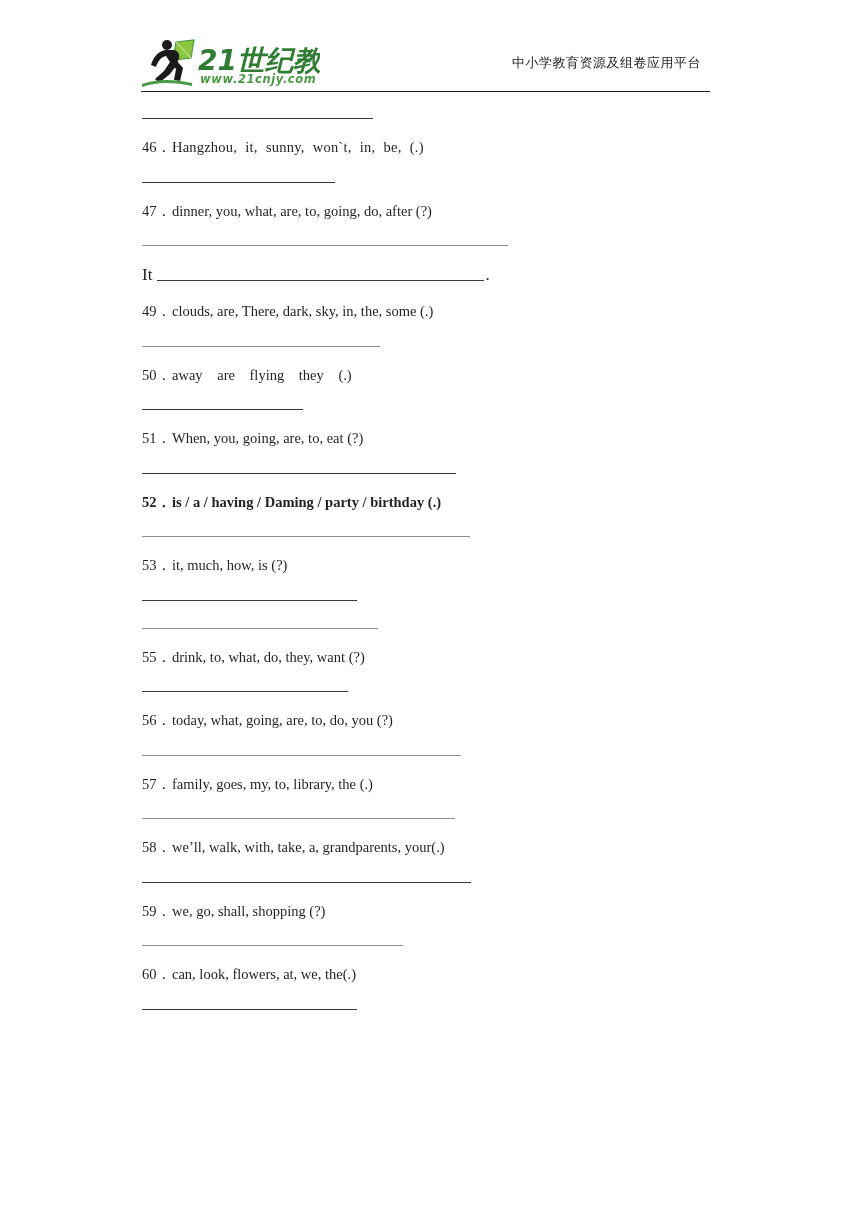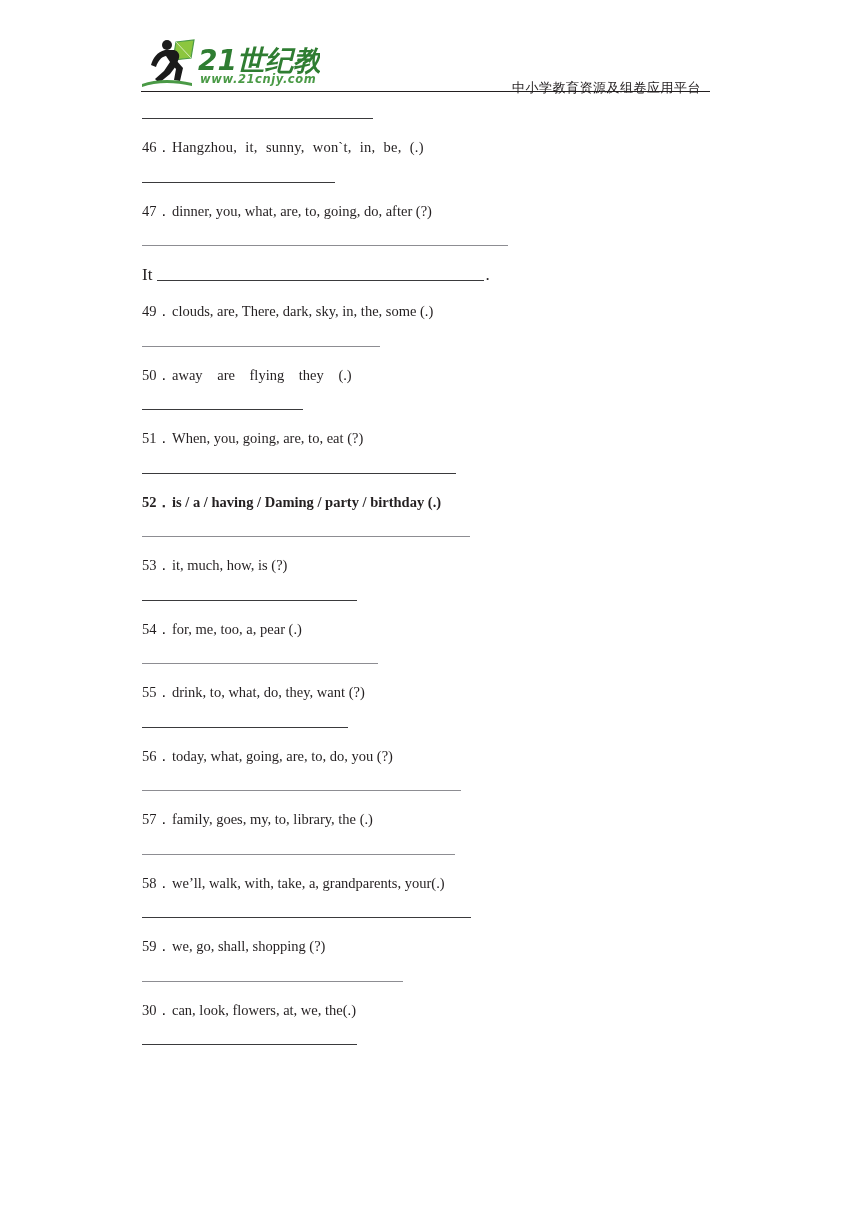--- a/index.html
+++ b/index.html
@@ -29,21 +29,21 @@
     left: 140px;
     top: 38px;
     width: 180px;
     height: 52px;
   }
   .logo-svg { display: block; }
 
   .header-tagline {
     position: absolute;
     left: 512px;
-    top: 79px;
+    top: 54px;
     font-family: "DejaVu Sans", "Liberation Sans", sans-serif;
     font-size: 13px;
     letter-spacing: 0.5px;
     color: #231f20;
     white-space: nowrap;
   }
   .header-rule {
     position: absolute;
     left: 141px;
     top: 91px;
@@ -155,28 +155,27 @@
       <div class="qrow" style="margin-top: 21px;"><span class="qnum">49．</span><span class="qtext">clouds, are, There, dark, sky, in, the, some (.)</span></div>
       <div class="blank-line light" style="width: 238px; margin-top: 27px;"></div>
       <div class="qrow wide" style="margin-top: 21px;"><span class="qnum">50．</span><span class="qtext">away   are    flying   they     (.)</span></div>
       <div class="blank-line" style="width: 161px; margin-top: 27px;"></div>
       <div class="qrow" style="margin-top: 21px;"><span class="qnum">51．</span><span class="qtext">When, you, going, are, to, eat (?)</span></div>
       <div class="blank-line" style="width: 314px; margin-top: 27px;"></div>
       <div class="qrow" style="margin-top: 21px; font-weight: bold;"><span class="qnum">52．</span><span class="qtext">is / a / having / Daming / party / birthday (.)</span></div>
       <div class="blank-line light" style="width: 328px; margin-top: 27px;"></div>
       <div class="qrow" style="margin-top: 21px;"><span class="qnum">53．</span><span class="qtext">it, much, how, is (?)</span></div>
       <div class="blank-line" style="width: 215px; margin-top: 27px;"></div>
-      <div class="qrow" style="margin-top: 21px;"><span class="qnum">54．</span><span class="qtext">for, me, too, a, pear (.)</span></div>
       <div class="blank-line light" style="width: 236px; margin-top: 27px;"></div>
       <div class="qrow" style="margin-top: 21px;"><span class="qnum">55．</span><span class="qtext">drink, to, what, do, they, want (?)</span></div>
       <div class="blank-line" style="width: 206px; margin-top: 27px;"></div>
       <div class="qrow" style="margin-top: 21px;"><span class="qnum">56．</span><span class="qtext">today, what, going, are, to, do, you (?)</span></div>
       <div class="blank-line light" style="width: 319px; margin-top: 27px;"></div>
       <div class="qrow" style="margin-top: 21px;"><span class="qnum">57．</span><span class="qtext">family, goes, my, to, library, the (.)</span></div>
       <div class="blank-line light" style="width: 313px; margin-top: 27px;"></div>
       <div class="qrow" style="margin-top: 21px;"><span class="qnum">58．</span><span class="qtext">we’ll, walk, with, take, a, grandparents, your(.)</span></div>
       <div class="blank-line" style="width: 329px; margin-top: 27px;"></div>
       <div class="qrow" style="margin-top: 21px;"><span class="qnum">59．</span><span class="qtext">we, go, shall, shopping (?)</span></div>
       <div class="blank-line light" style="width: 261px; margin-top: 27px;"></div>
-      <div class="qrow" style="margin-top: 21px;"><span class="qnum">30．</span><span class="qtext">can, look, flowers, at, we, the(.)</span></div>
+      <div class="qrow" style="margin-top: 21px;"><span class="qnum">60．</span><span class="qtext">can, look, flowers, at, we, the(.)</span></div>
       <div class="blank-line" style="width: 215px; margin-top: 27px;"></div>
     </div>
 </div>
 
 </body></html>

